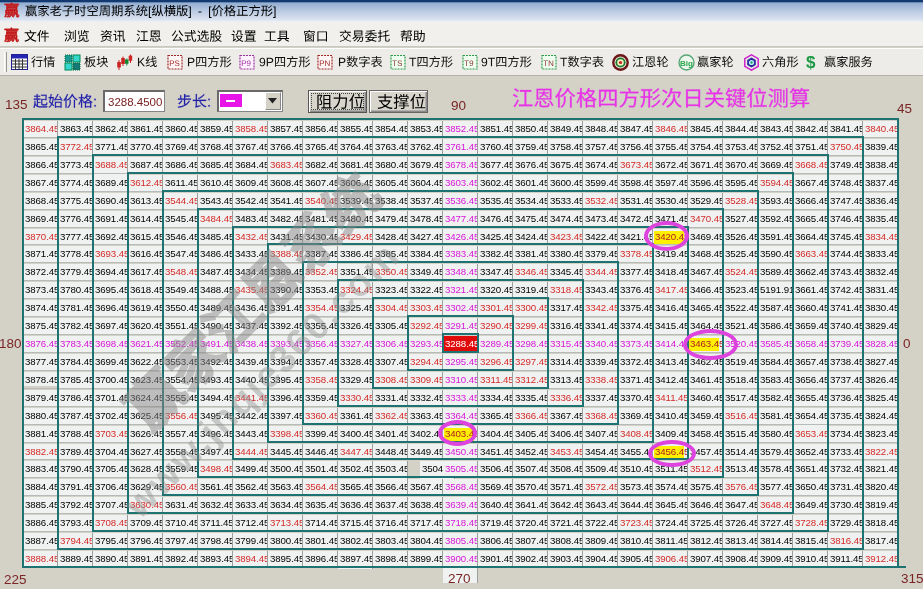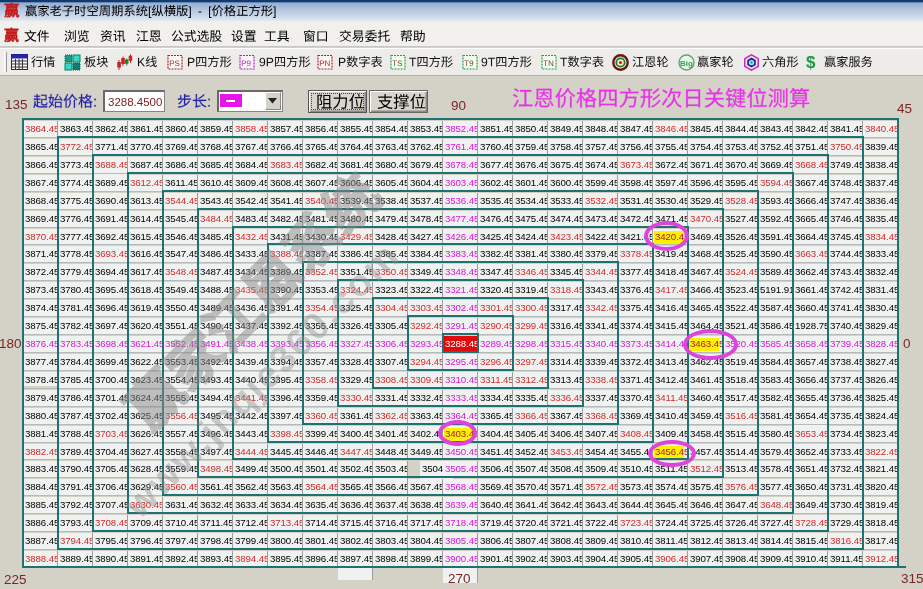--- a/index.html
+++ b/index.html
@@ -752,21 +752,21 @@
     <div class="c" style="left:443px;top:317.5px;height:16.5px;line-height:16.5px;color:#d816d8">3291.45</div>
     <div class="c" style="left:478px;top:317.5px;height:16.5px;line-height:16.5px;color:#d42a2a">3290.45</div>
     <div class="c" style="left:513px;top:317.5px;height:16.5px;line-height:16.5px;color:#d42a2a">3299.45</div>
     <div class="c" style="left:548px;top:317.5px;height:16.5px;line-height:16.5px">3316.45</div>
     <div class="c" style="left:583px;top:317.5px;height:16.5px;line-height:16.5px">3341.45</div>
     <div class="c" style="left:618px;top:317.5px;height:16.5px;line-height:16.5px">3374.45</div>
     <div class="c" style="left:653px;top:317.5px;height:16.5px;line-height:16.5px">3415.45</div>
     <div class="c" style="left:688px;top:317.5px;height:16.5px;line-height:16.5px">3464.45</div>
     <div class="c" style="left:723px;top:317.5px;height:16.5px;line-height:16.5px">3521.45</div>
     <div class="c" style="left:758px;top:317.5px;height:16.5px;line-height:16.5px">3586.45</div>
-    <div class="c" style="left:793px;top:317.5px;height:16.5px;line-height:16.5px">1928.75</div>
+    <div class="c" style="left:793px;top:317.5px;height:16.5px;line-height:16.5px">3659.45</div>
     <div class="c" style="left:828px;top:317.5px;height:16.5px;line-height:16.5px">3740.45</div>
     <div class="c" style="left:863px;top:317.5px;height:16.5px;line-height:16.5px">3829.45</div>
     <div class="c" style="left:23px;top:335.5px;height:16.5px;line-height:16.5px;color:#d816d8">3876.45</div>
     <div class="c" style="left:58px;top:335.5px;height:16.5px;line-height:16.5px;color:#d816d8">3783.45</div>
     <div class="c" style="left:93px;top:335.5px;height:16.5px;line-height:16.5px;color:#d816d8">3698.45</div>
     <div class="c" style="left:128px;top:335.5px;height:16.5px;line-height:16.5px;color:#d816d8">3621.45</div>
     <div class="c" style="left:163px;top:335.5px;height:16.5px;line-height:16.5px;color:#d816d8">3552.45</div>
     <div class="c" style="left:198px;top:335.5px;height:16.5px;line-height:16.5px;color:#d816d8">3491.45</div>
     <div class="c" style="left:233px;top:335.5px;height:16.5px;line-height:16.5px;color:#d816d8">3438.45</div>
     <div class="c" style="left:268px;top:335.5px;height:16.5px;line-height:16.5px;color:#d816d8">3393.45</div>
@@ -1064,21 +1064,21 @@
     <div class="c" style="left:863px;top:532.5px;height:16.5px;line-height:16.5px">3817.45</div>
     <div class="c" style="left:23px;top:550.5px;height:16.5px;line-height:16.5px;color:#d42a2a">3888.45</div>
     <div class="c" style="left:58px;top:550.5px;height:16.5px;line-height:16.5px">3889.45</div>
     <div class="c" style="left:93px;top:550.5px;height:16.5px;line-height:16.5px">3890.45</div>
     <div class="c" style="left:128px;top:550.5px;height:16.5px;line-height:16.5px">3891.45</div>
     <div class="c" style="left:163px;top:550.5px;height:16.5px;line-height:16.5px">3892.45</div>
     <div class="c" style="left:198px;top:550.5px;height:16.5px;line-height:16.5px">3893.45</div>
     <div class="c" style="left:233px;top:550.5px;height:16.5px;line-height:16.5px;color:#d42a2a">3894.45</div>
     <div class="c" style="left:268px;top:550.5px;height:16.5px;line-height:16.5px">3895.45</div>
     <div class="c" style="left:303px;top:550.5px;height:16.5px;line-height:16.5px">3896.45</div>
-    <div class="c" style="left:338px;top:550.5px;height:29px;line-height:16.5px">3897.45</div>
+    <div class="c" style="left:338px;top:550.5px;height:18px;line-height:16.5px">3897.45</div>
     <div class="c" style="left:373px;top:550.5px;height:16.5px;line-height:16.5px">3898.45</div>
     <div class="c" style="left:408px;top:550.5px;height:16.5px;line-height:16.5px">3899.45</div>
     <div class="c" style="left:443px;top:550.5px;height:32px;line-height:16.5px;color:#d816d8">3900.45</div>
     <div class="c" style="left:478px;top:550.5px;height:16.5px;line-height:16.5px">3901.45</div>
     <div class="c" style="left:513px;top:550.5px;height:16.5px;line-height:16.5px">3902.45</div>
     <div class="c" style="left:548px;top:550.5px;height:16.5px;line-height:16.5px">3903.45</div>
     <div class="c" style="left:583px;top:550.5px;height:16.5px;line-height:16.5px">3904.45</div>
     <div class="c" style="left:618px;top:550.5px;height:16.5px;line-height:16.5px">3905.45</div>
     <div class="c" style="left:653px;top:550.5px;height:16.5px;line-height:16.5px;color:#d42a2a">3906.45</div>
     <div class="c" style="left:688px;top:550.5px;height:16.5px;line-height:16.5px">3907.45</div>

